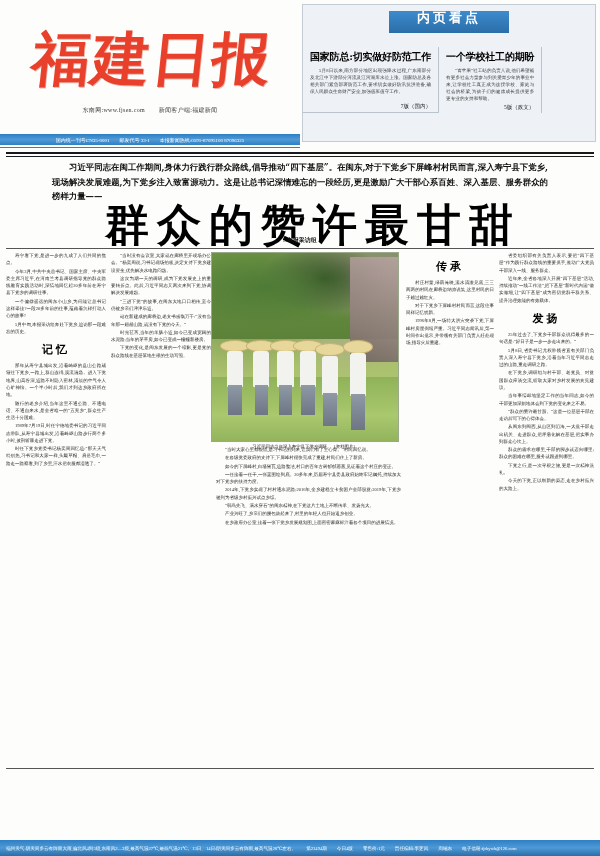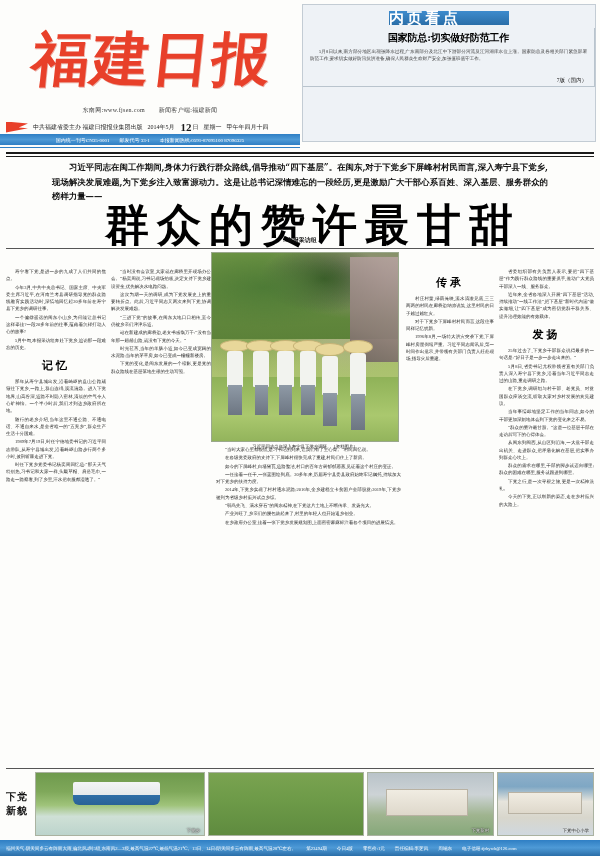--- a/index.html
+++ b/index.html
@@ -75,33 +75,33 @@
 
   
   .highlights {
     position: absolute; left: 302px; top: 4px;
     width: 294px; height: 138px;
     background: #eef2f6;
     border: 1px solid #c3ccd4;
   }
   .hl-title {
     margin: 6px auto 0;
-    width: 120px; height: 14px;
+    width: 120px; height: 22px;
     background: linear-gradient(180deg,#3d8bcd,#2a6ea8);
     color: #fff;
-    font-size: 15px; font-weight: bold;
+    font-size: 13px; font-weight: bold;
     letter-spacing: 3px;
-    text-align: left; line-height: 14px;
+    text-align: center; line-height: 14px;
   }
   .hl-grid {
     display: grid;
-    grid-template-columns: 1fr;
+    grid-template-columns: 1fr 1fr 1fr 1fr;
     grid-template-rows: 1fr 1fr;
     height: 118px;
-    margin-top: 3px;
+    margin-top: 14px;
   }
   .hl-cell {
     padding: 3px 7px 2px;
     position: relative;
     display: flex; flex-direction: column;
   }
   .hl-cell.b-r { border-right: 1px solid #b9c4cd; }
   .hl-cell.b-b { border-bottom: 1px solid #b9c4cd; }
   .hl-head {
     font-size: 10px; font-weight: bold; color: #000;
@@ -158,21 +158,21 @@
   
   .body-rule {
     position: absolute; left: 6px; top: 248px; width: 588px;
     border-top: 1px solid #555;
   }
   .cols {
     position: absolute; left: 6px; top: 252px;
     width: 588px; height: 512px;
   }
   .col {
-    position: absolute; top: 16px;
+    position: absolute; top: 0;
     height: 512px;
     overflow: hidden;
   }
   .col .sec-head {
     font-size: 11px; font-weight: bold; text-align: center;
     letter-spacing: 3px; color: #000;
     margin: 7px 0 5px;
     font-family: "DejaVu Serif", serif;
   }
   .col p {
@@ -305,48 +305,44 @@
 <body>
 
 <div class="page">
 
   <div class="masthead">
     <div class="paper-logo">福建日报</div>
     <div class="site-line">
       <span>东南网:www.fjsen.com</span>
       <span>新闻客户端:福建新闻</span>
     </div>
-    <div class="datebar">
-      <div class="flag-mark"></div>
-      <span class="d">中共福建省委主办  福建日报报业集团出版</span>
-      <span class="d">2014年5月</span>
-      <span class="big">12</span>
-      <span class="d">日</span>
-      <span class="d">星期一</span>
-      <span class="d">甲午年四月十四</span>
-    </div>
     <div class="bluebar">
       <span>国内统一刊号CN35-0001</span>
       <span>邮发代号 33-1</span>
       <span>本报新闻热线:0591-87095100  87096325</span>
     </div>
     <div class="masthead-underline"></div>
   </div>
 
   <div class="highlights">
     <div class="hl-title">内页看点</div>
     <div class="hl-grid">
 
       <div class="hl-cell b-r b-b">
         <div class="hl-head">国家防总:切实做好防范工作</div>
         <div class="hl-body">5月8日以来,南方部分地区出现强降水过程,广东南部分及北江中下游部分河流及江河湖库水位上涨。国家防总及各相关部门紧急部署防范工作,要求切实做好防汛抗洪准备,确保人民群众生命财产安全,加强值班值守工作。</div>
         <div class="hl-page">7版（国内）</div>
       </div>
 
 
+      <div class="hl-cell b-r">
+        <div class="hl-head">一个学校社工的期盼</div>
+        <div class="hl-body">“青苹果”社工站的负责人说,他们希望能有更多社会力量参与到关爱青少年的事业中来,让学校社工真正成为连接学校、家庭与社会的桥梁,为孩子们的健康成长提供更多更专业的支持和帮助。</div>
+        <div class="hl-page">5版（政文）</div>
+      </div>
 
 
     </div>
   </div>
 
   <div class="lead-rule-top"></div>
   <div class="lead-rule-top2"></div>
   <div class="lead">习近平同志在闽工作期间,身体力行践行群众路线,倡导推动“四下基层”。在闽东,对于下党乡下屏峰村村民而言,深入寿宁县下党乡,现场解决发展难题,为下党乡注入致富源动力。这是让总书记深情难忘的一段经历,更是激励广大干部心系百姓、深入基层、服务群众的榜样力量——</div>
   <div class="headline">群众的赞许最甘甜</div>
   <div class="byline">□本报采访组</div>
@@ -444,42 +440,20 @@
       </div>
     <div class="walker" style="left:72%; bottom:6%; height:48%;">
         <div class="hat"></div>
         <div class="shirt"></div>
         <div class="legs"></div>
       </div>
   </div>
   <div class="photo-caption">习近平同志当年深入寿宁县下党乡调研。（资料图片）</div>
 
   <div class="strip-rule"></div>
-  <div class="strip">
-    <div class="strip-label">下党新貌</div>
-
-    <div class="strip-photo sp1">
-      <div class="boat"></div>
-      <div class="sp-cap">下党乡</div>
-    </div>
-
-    <div class="strip-photo sp2">
-      <div class="sp-cap"></div>
-    </div>
-
-    <div class="strip-photo sp3">
-      <div class="bldg"></div>
-      <div class="sp-cap">下党新村</div>
-    </div>
-
-    <div class="strip-photo sp4">
-      <div class="bldg" style="left:10%; top:30%; width:78%; height:36%;"></div>
-      <div class="sp-cap dark">下党中心小学</div>
-    </div>
-  </div>
 
   <div class="footer">
     <span>福州天气:阴天间多云有阵雨大雨,偏北风4到5级,东南风2—3级,最高气温27℃,最低气温21℃。13日、14日:阴天间多云有阵雨,最高气温28℃左右。</span>
     <span>第23494期</span>
     <span>今日4版</span>
     <span>零售价:1元</span>
     <span>责任编辑:李芝凤</span>
     <span>周端东</span>
     <span>电子信箱:fjrbywb@126.com</span>
   </div>

